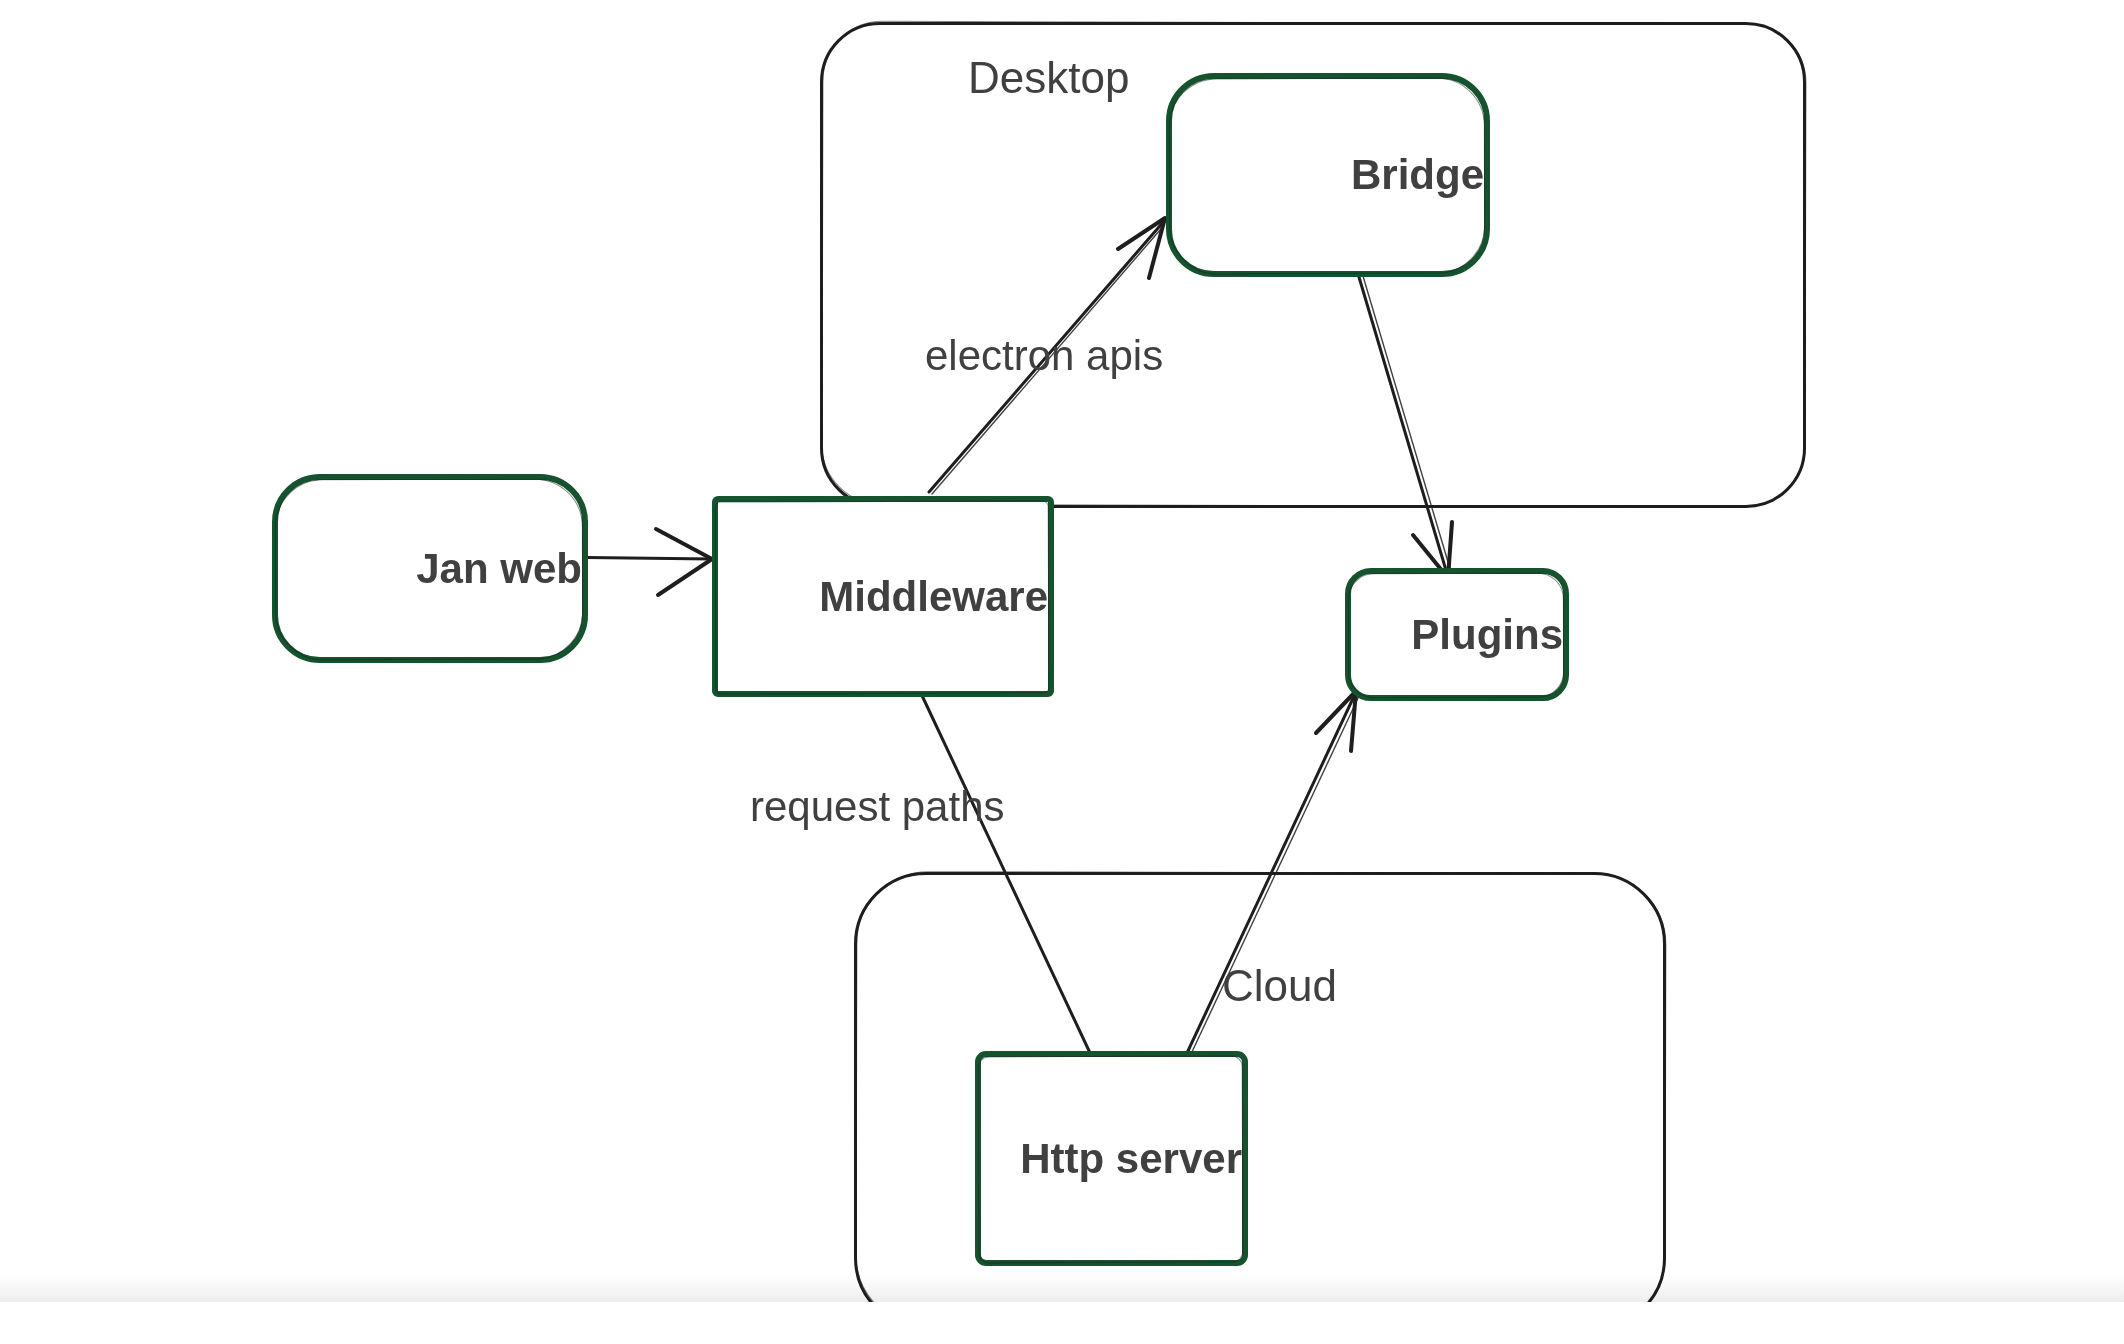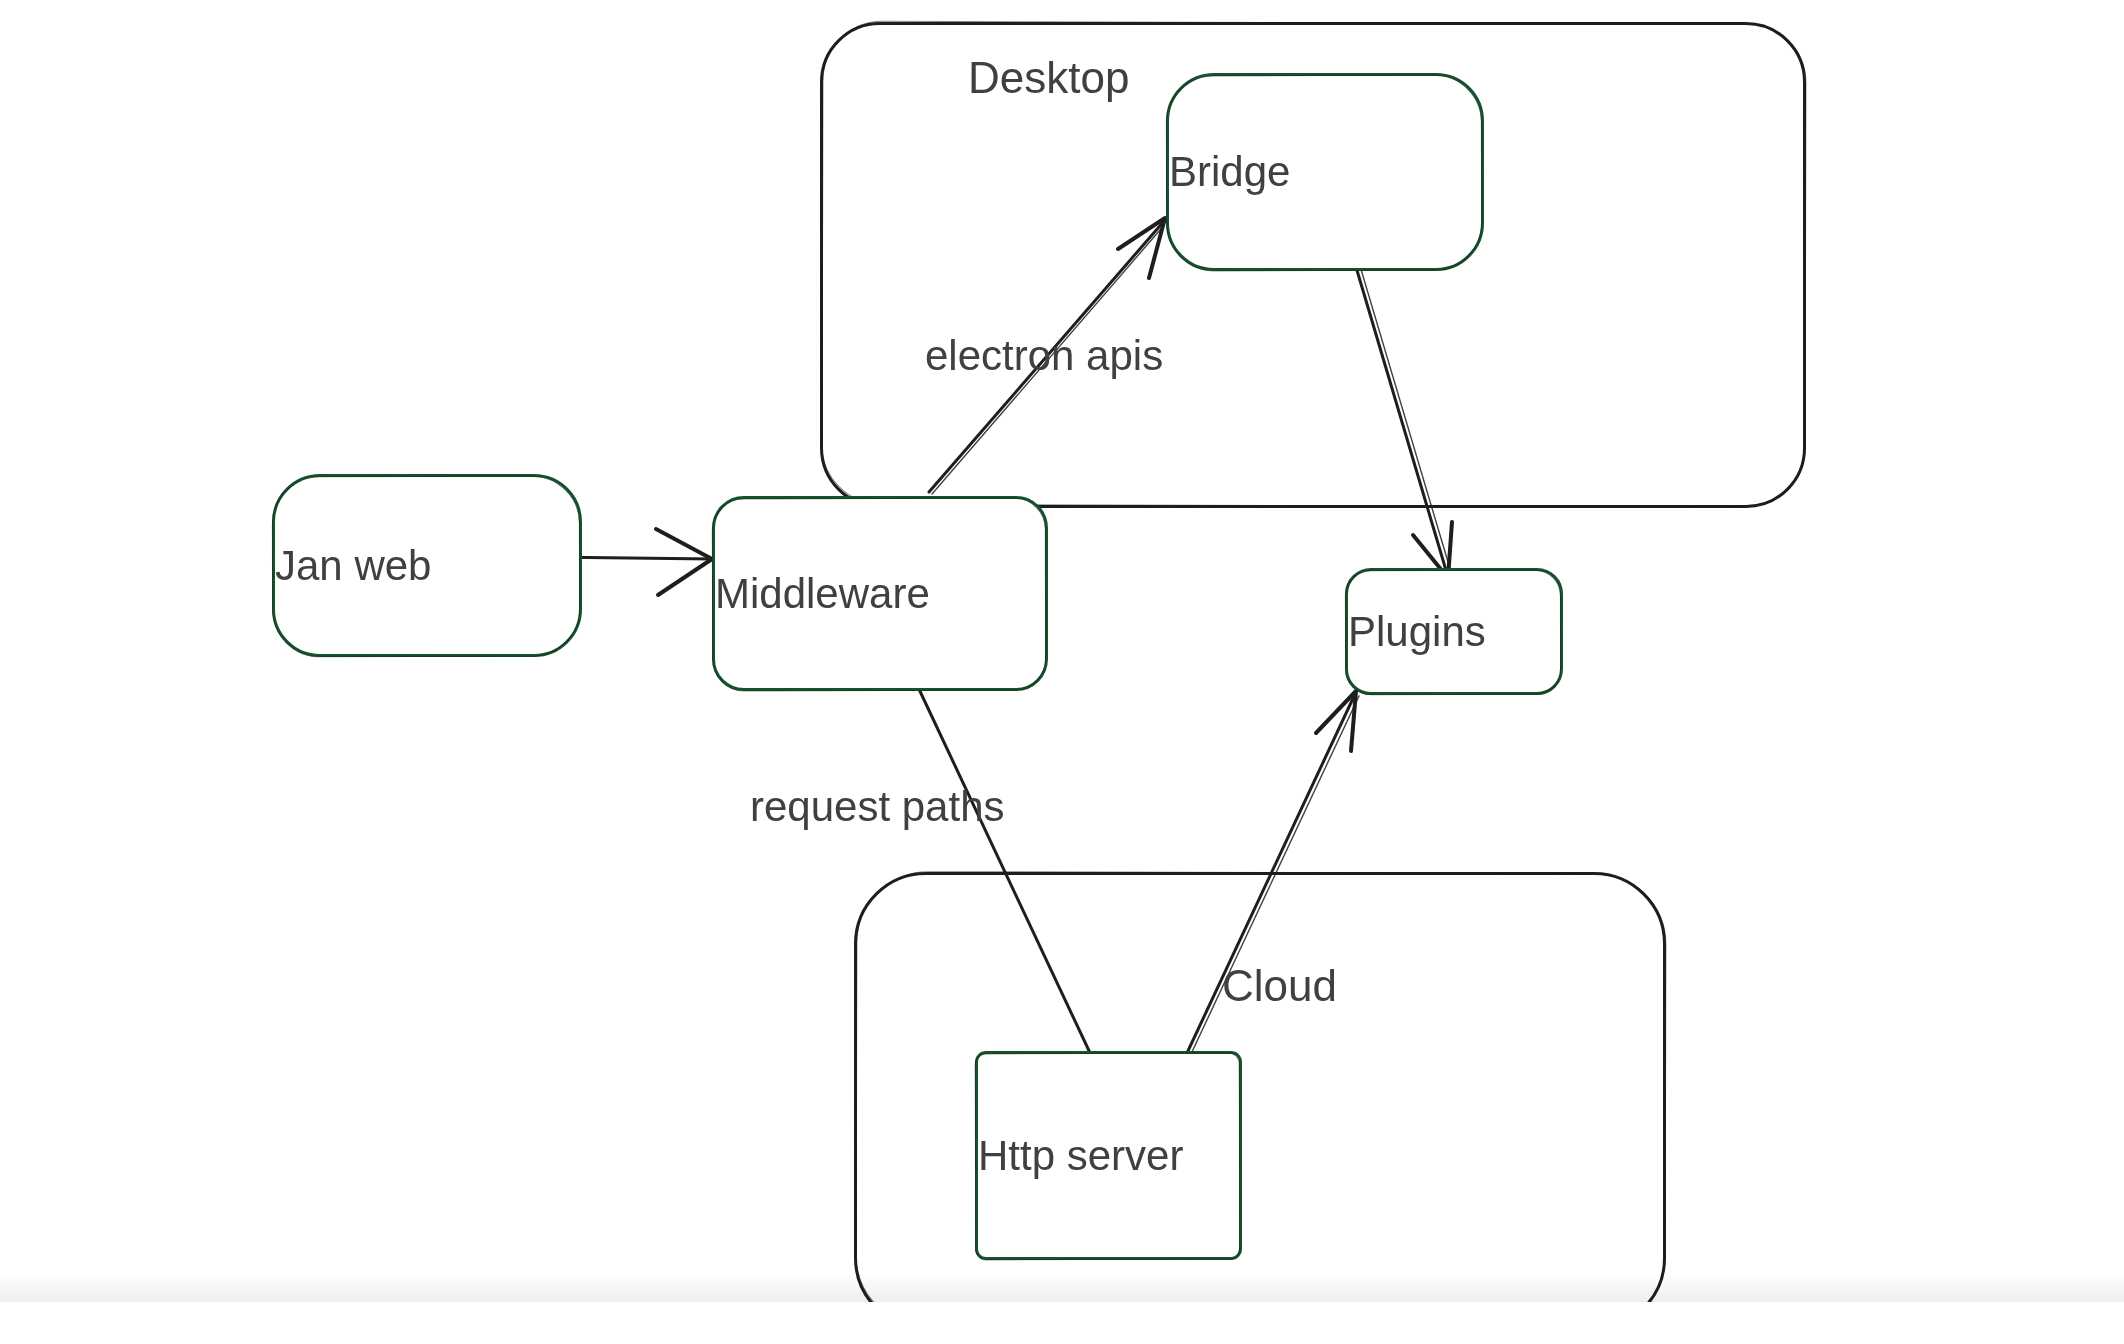--- a/index.html
+++ b/index.html
@@ -64,42 +64,43 @@
   .clabel {
     position: absolute;
     font-size: 44px;
     line-height: 52px;
     z-index: 3;
     white-space: nowrap;
   }
   
   .node {
     position: absolute;
-    border: 3px solid #14532d;
+    border: 6px solid #14532d;
     background: #ffffff;
     display: flex;
     align-items: center;
-    justify-content: flex-start;
+    justify-content: flex-end;
     z-index: 2;
+    font-weight: bold;
   }
   .node::after {
     content: "";
     position: absolute;
     inset: -2px;
     border: 1.4px solid rgba(30,30,30,0.5);
     border-radius: inherit;
     transform: rotate(-0.2deg) translate(-1px,1px);
     pointer-events: none;
   }
   .nlabel {
     font-size: 42px;
     white-space: nowrap;
   }
   .jan-web     { left: 239px;  top: 474px;  width: 304px; height: 177px; border-radius: 48px; margin-left: 33px; }
-  .middleware  { left: 712px;  top: 496px;  width: 330px; height: 189px; border-radius: 32px; }
+  .middleware  { left: 712px;  top: 496px;  width: 330px; height: 189px; border-radius: 6px; }
   .bridge      { left: 1166px; top: 73px;   width: 312px; height: 192px; border-radius: 48px; }
   .plugins     { left: 1345px; top: 568px;  width: 212px; height: 121px; border-radius: 26px; }
   .http-server { left: 975px;  top: 1051px; width: 261px; height: 203px; border-radius: 11px; }
   
   .elabel {
     position: absolute;
     font-size: 42px;
     line-height: 48px;
     z-index: 3;
     white-space: nowrap;

